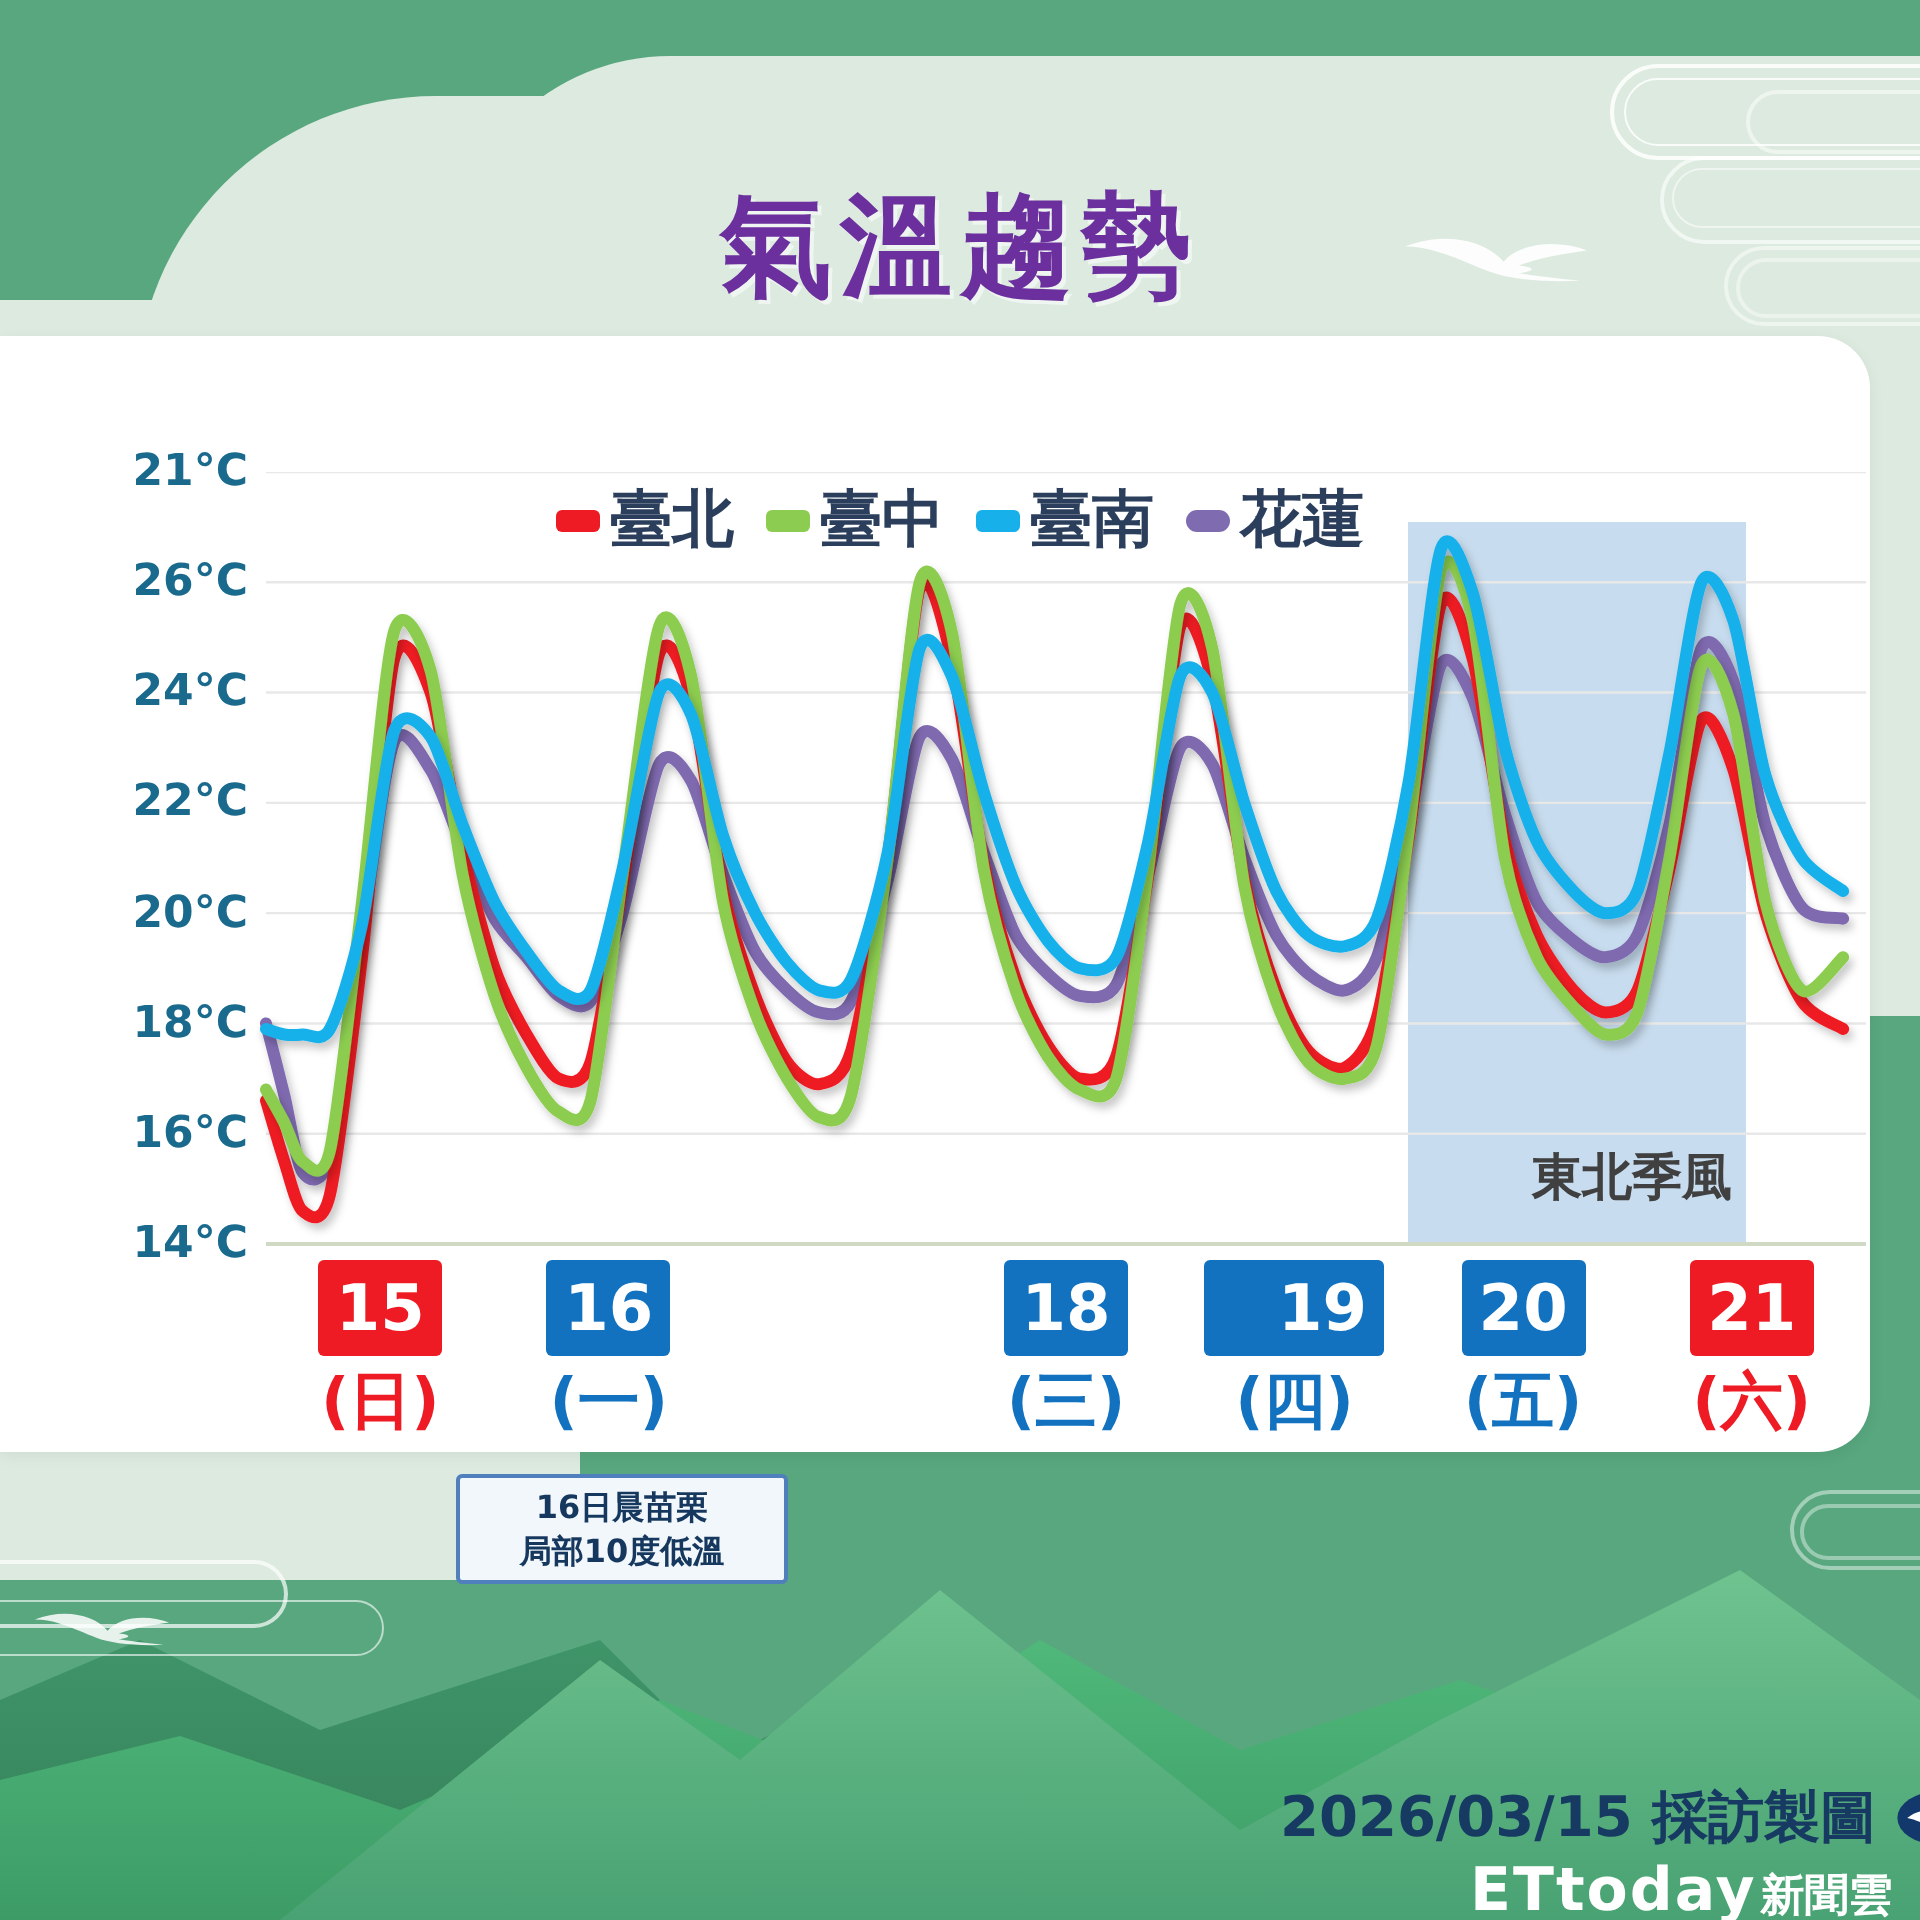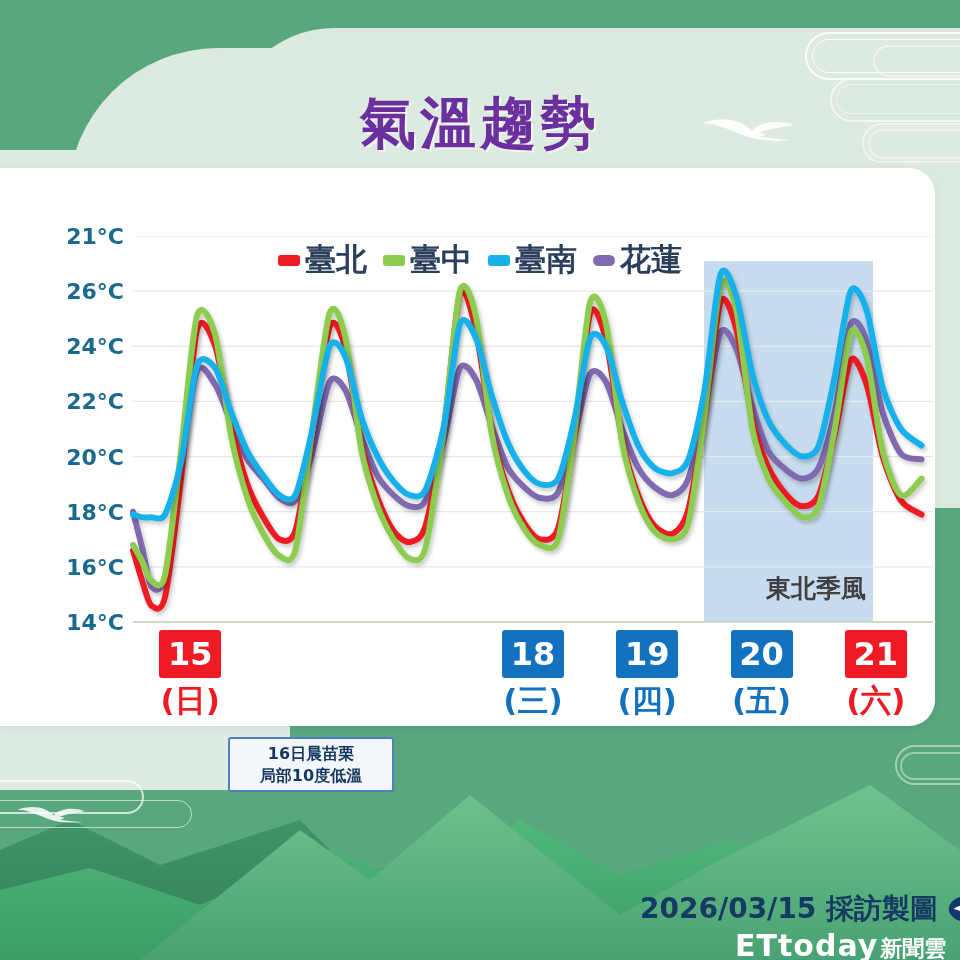--- a/index.html
+++ b/index.html
@@ -222,26 +222,30 @@
         <span class="legend-swatch" style="background: rgb(127, 107, 176); border-radius: 6px;"></span>
         <span class="legend-label">花蓮</span>
       </div>
     </div>
 
   <div class="dates" id="dates">
       <div class="date-cell" style="left: 0.142857px;">
         <div class="date-chip" style="background: rgb(238, 27, 36);">15</div>
         <div class="date-dow" style="color: rgb(238, 27, 36);">(日)</div>
       </div>
+      <div class="date-cell" style="left: 114.429px;">
+        <div class="date-chip" style="background: rgb(18, 114, 192);">16</div>
+        <div class="date-dow" style="color: rgb(18, 114, 192);">(一)</div>
+      </div>
       <div class="date-cell" style="left: 343px;">
         <div class="date-chip" style="background: rgb(18, 114, 192);">18</div>
         <div class="date-dow" style="color: rgb(18, 114, 192);">(三)</div>
       </div>
       <div class="date-cell" style="left: 457.286px;">
-        <div class="date-chip" style="background: rgb(18, 114, 192);">19</div>
+        <div class="date-chip" style="background: rgb(18, 114, 192); padding-left: 28px;">19</div>
         <div class="date-dow" style="color: rgb(18, 114, 192);">(四)</div>
       </div>
       <div class="date-cell" style="left: 571.571px;">
         <div class="date-chip" style="background: rgb(18, 114, 192);">20</div>
         <div class="date-dow" style="color: rgb(18, 114, 192);">(五)</div>
       </div>
       <div class="date-cell" style="left: 685.857px;">
         <div class="date-chip" style="background: rgb(238, 27, 36);">21</div>
         <div class="date-dow" style="color: rgb(238, 27, 36);">(六)</div>
       </div>

